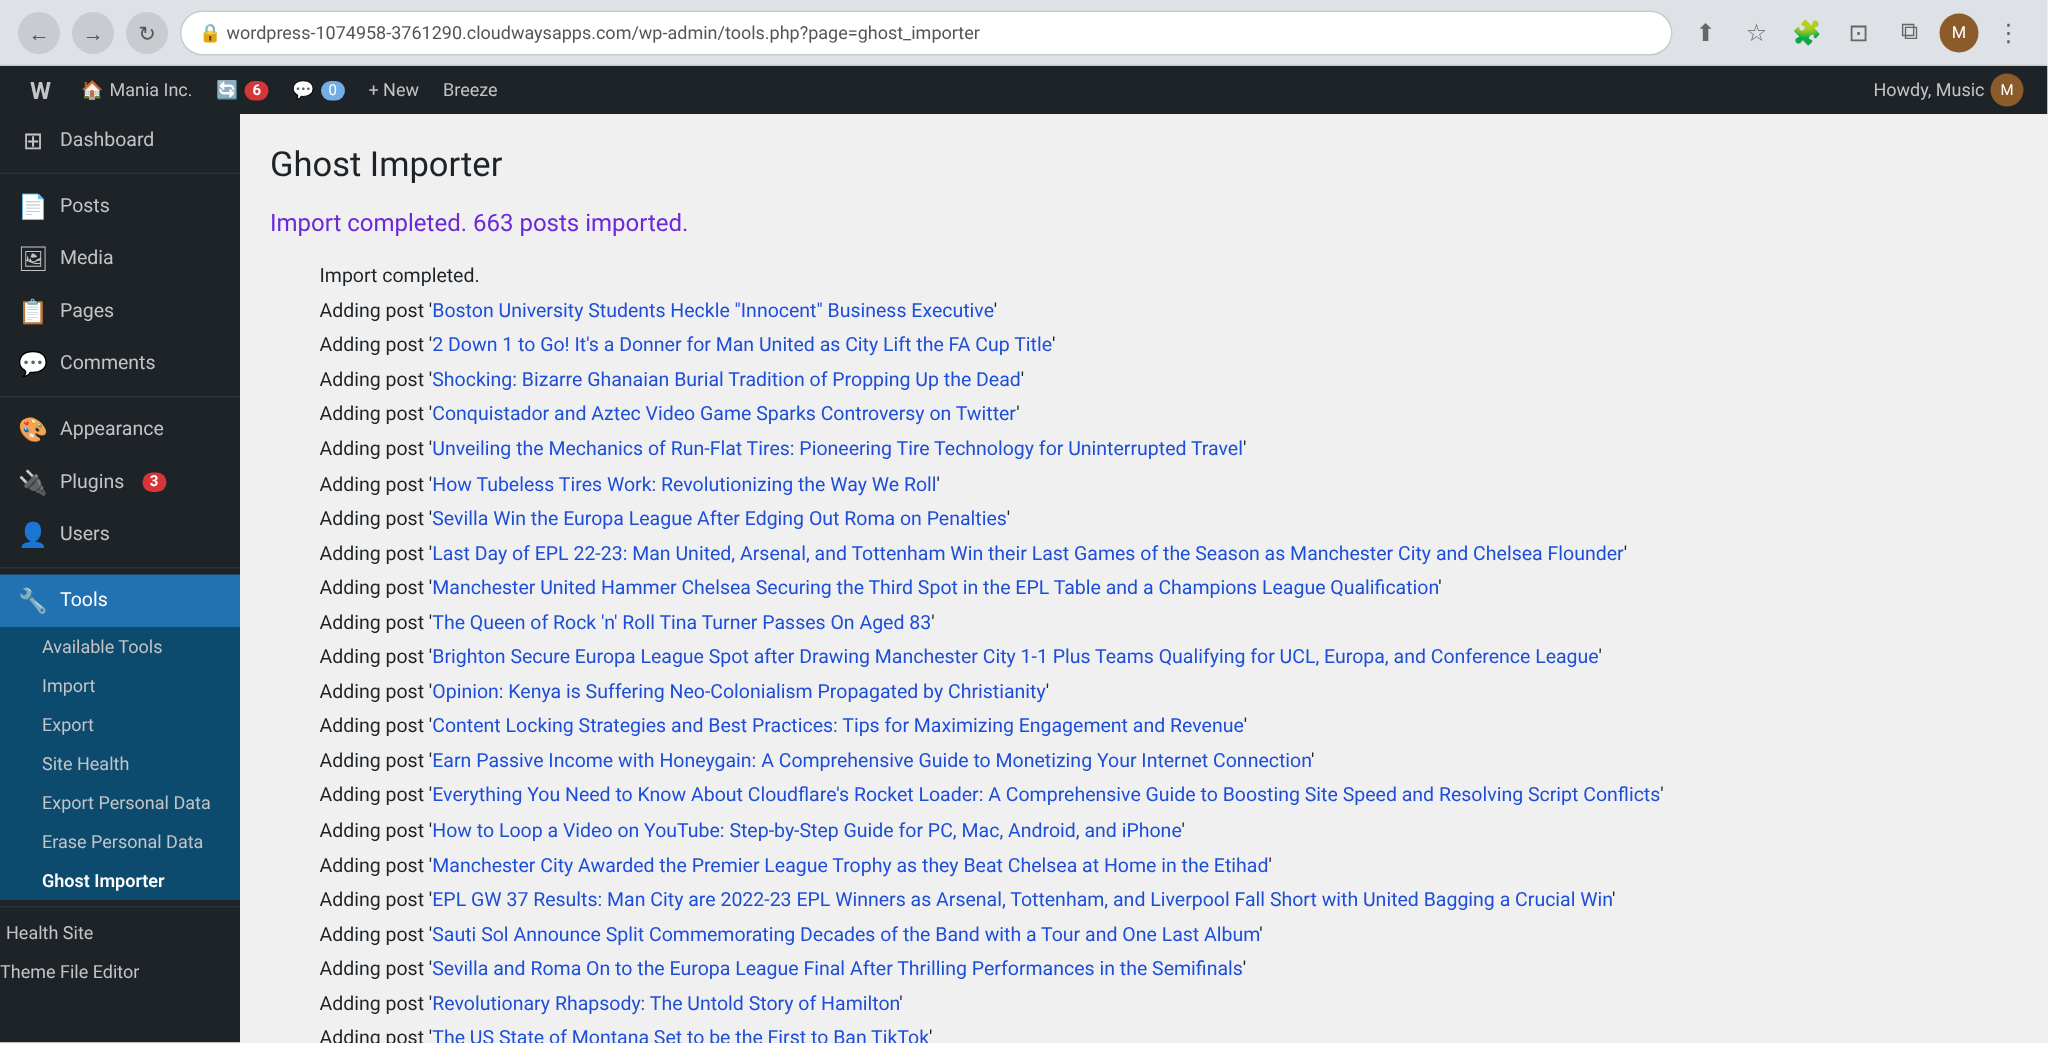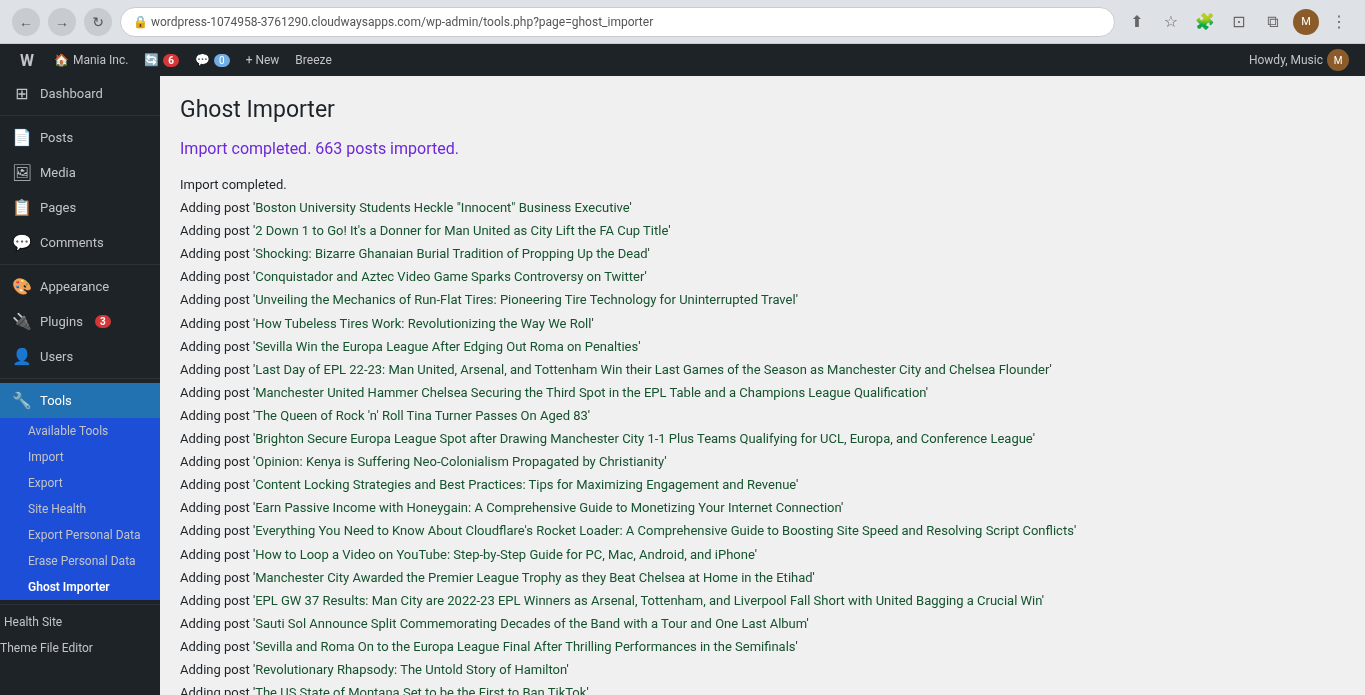--- a/index.html
+++ b/index.html
@@ -111,21 +111,21 @@
       gap: 8px;
       padding: 8px 12px;
       color: #c3c4c7;
       cursor: pointer;
       font-size: 13px;
       white-space: nowrap;
     }
     .sidebar-item.active { background: #2271b1; color: white; }
     .sidebar-item .icon { font-size: 16px; width: 20px; text-align: center; }
     .sidebar-sub {
-      background: #1d4ed8;
+      background: #0c4a6e;
     }
     .sidebar-sub-item {
       display: flex;
       align-items: center;
       padding: 6px 12px 6px 28px;
       color: #c3c4c7;
       cursor: pointer;
       font-size: 12px;
       white-space: nowrap;
     }
@@ -158,22 +158,22 @@
       color: #6d28d9;
       font-size: 16px;
       font-weight: 400;
       margin-bottom: 16px;
     }
     .import-log {
       color: #1d2327;
       font-size: 13px;
       line-height: 1.7;
     }
-    .import-log p { margin-bottom: 1px; }
-    .import-log a { color: #14532d; text-decoration: none; }
+    .import-log p { margin-bottom: 1px; margin-left: 33px; }
+    .import-log a { color: #1d4ed8; text-decoration: none; }
 
     
     .wp-main::-webkit-scrollbar { width: 8px; }
     .wp-main::-webkit-scrollbar-track { background: #f0f0f1; }
     .wp-main::-webkit-scrollbar-thumb { background: #c3c4c7; border-radius: 4px; }
     .wp-sidebar::-webkit-scrollbar { width: 4px; }
     .wp-sidebar::-webkit-scrollbar-thumb { background: #2c3338; }
   </style>
 </head>
 <body>

